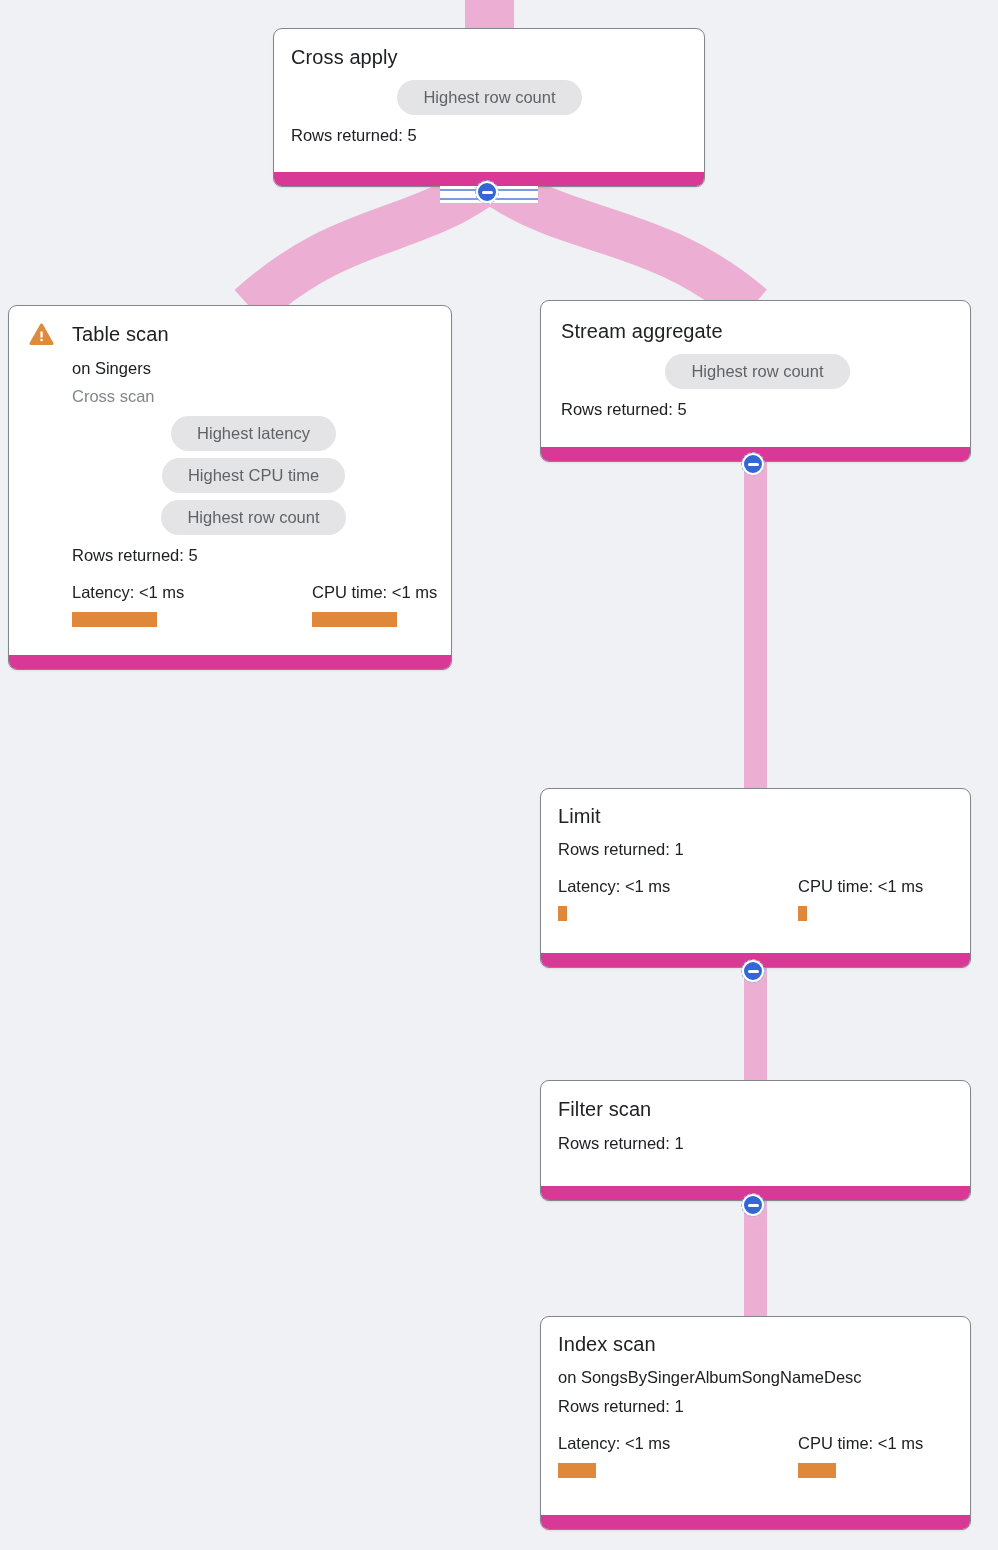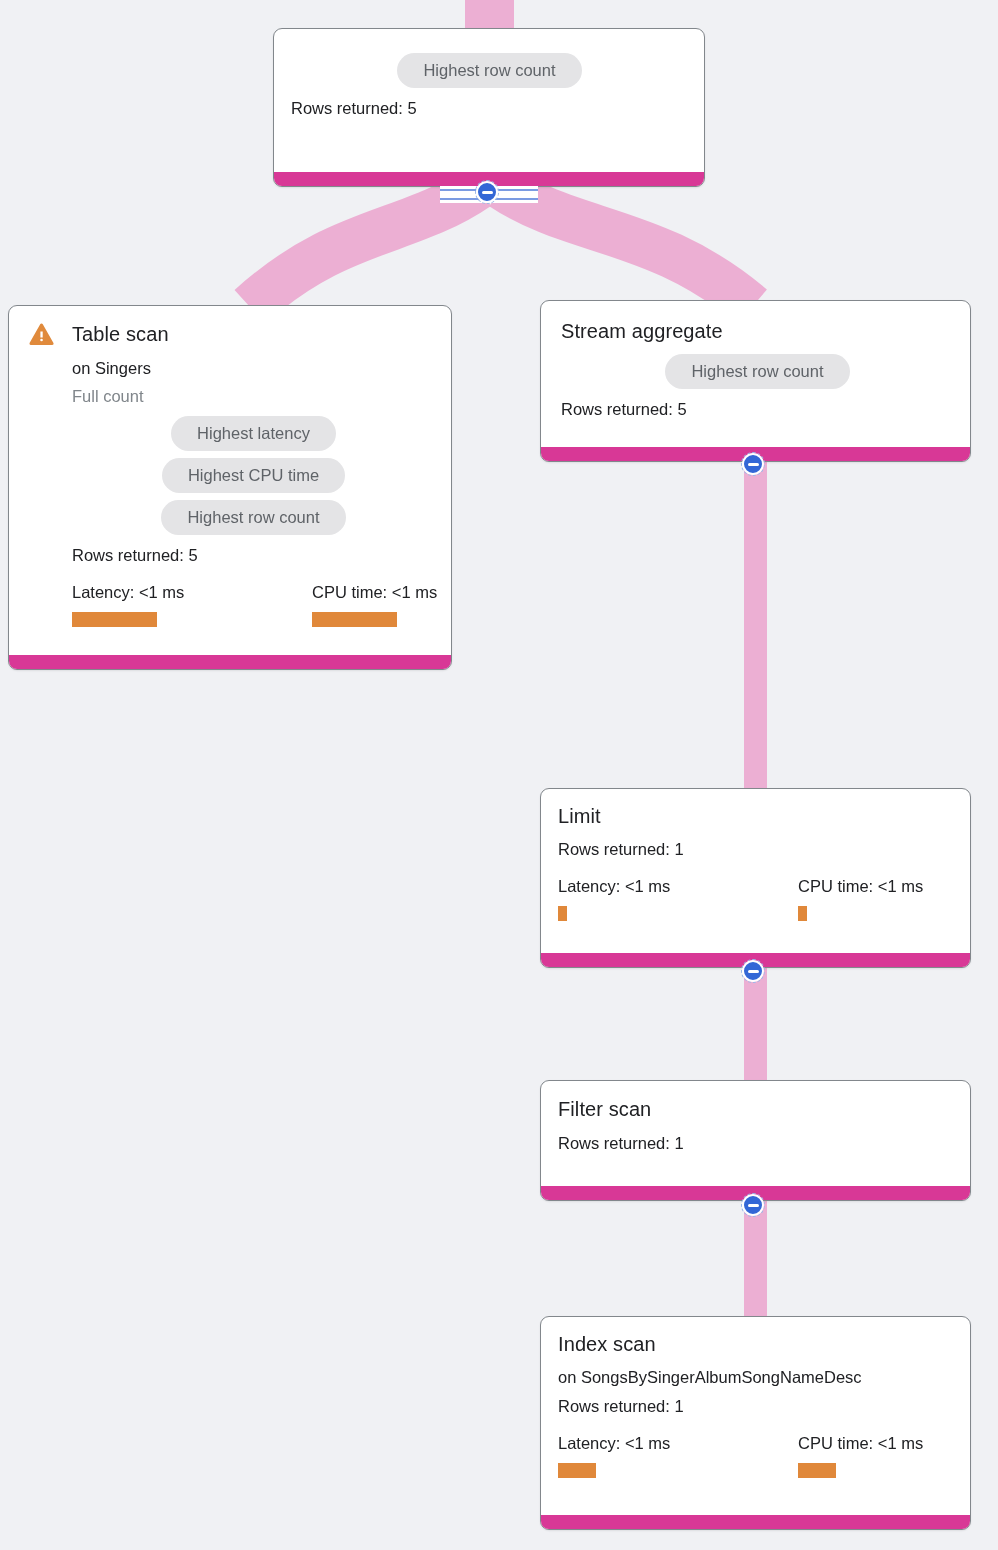--- a/index.html
+++ b/index.html
@@ -85,20 +85,21 @@
     <path d="M 478 4 C 408 52, 338 44, 250 124" stroke="#ecafd3" stroke-width="46" fill="none"></path>
     <path d="M 502 4 C 574 52, 658 44, 752 124" stroke="#ecafd3" stroke-width="46" fill="none"></path>
   </svg>
 
   <div class="edge" style="left:744px; top:455px; width:23px; height:340px;"></div>
   <div class="edge" style="left:744px; top:960px; width:23px; height:126px;"></div>
   <div class="edge" style="left:744px; top:1194px; width:23px; height:128px;"></div>
 
   <div class="card" style="left:273px; top:28px; width:432px; height:159px;">
     <div class="card-body">
+      <div class="title">Cross apply</div>
       <div class="badges">
         <span class="pill">Highest row count</span>
       </div>
       <div class="rowtext">Rows returned: 5</div>
     </div>
     <div class="accent"></div>
   </div>
 
   <div class="btn-band"></div>
   <button class="collapse-btn" style="left:476px; top:181px;">
@@ -110,21 +111,21 @@
       <div class="icon-col">
         <svg class="warn-svg" width="25" height="23" viewBox="0 0 25 23">
           <path d="M 12.5 2 L 23 20.5 L 2 20.5 Z" fill="#e08a3c" stroke="#e08a3c" stroke-width="3" stroke-linejoin="round"></path>
           <rect x="11.4" y="8.5" width="2.3" height="6" fill="#ffffff"></rect>
           <circle cx="12.55" cy="17" r="1.3" fill="#ffffff"></circle>
         </svg>
       </div>
       <div class="content-col">
         <div class="title">Table scan</div>
         <div class="subtitle">on Singers</div>
-        <div class="note">Full count</div>
+        <div class="note">Cross scan</div>
         <div class="badges" style="margin-top:8px;">
           <span class="pill">Highest latency</span>
           <span class="pill">Highest CPU time</span>
           <span class="pill">Highest row count</span>
         </div>
         <div class="rowtext">Rows returned: 5</div>
         <div class="metrics">
           <div class="metric">
             <div class="metric-label">Latency: &lt;1 ms</div>
             <div class="metric-bar" style="width: 85px;"></div>

